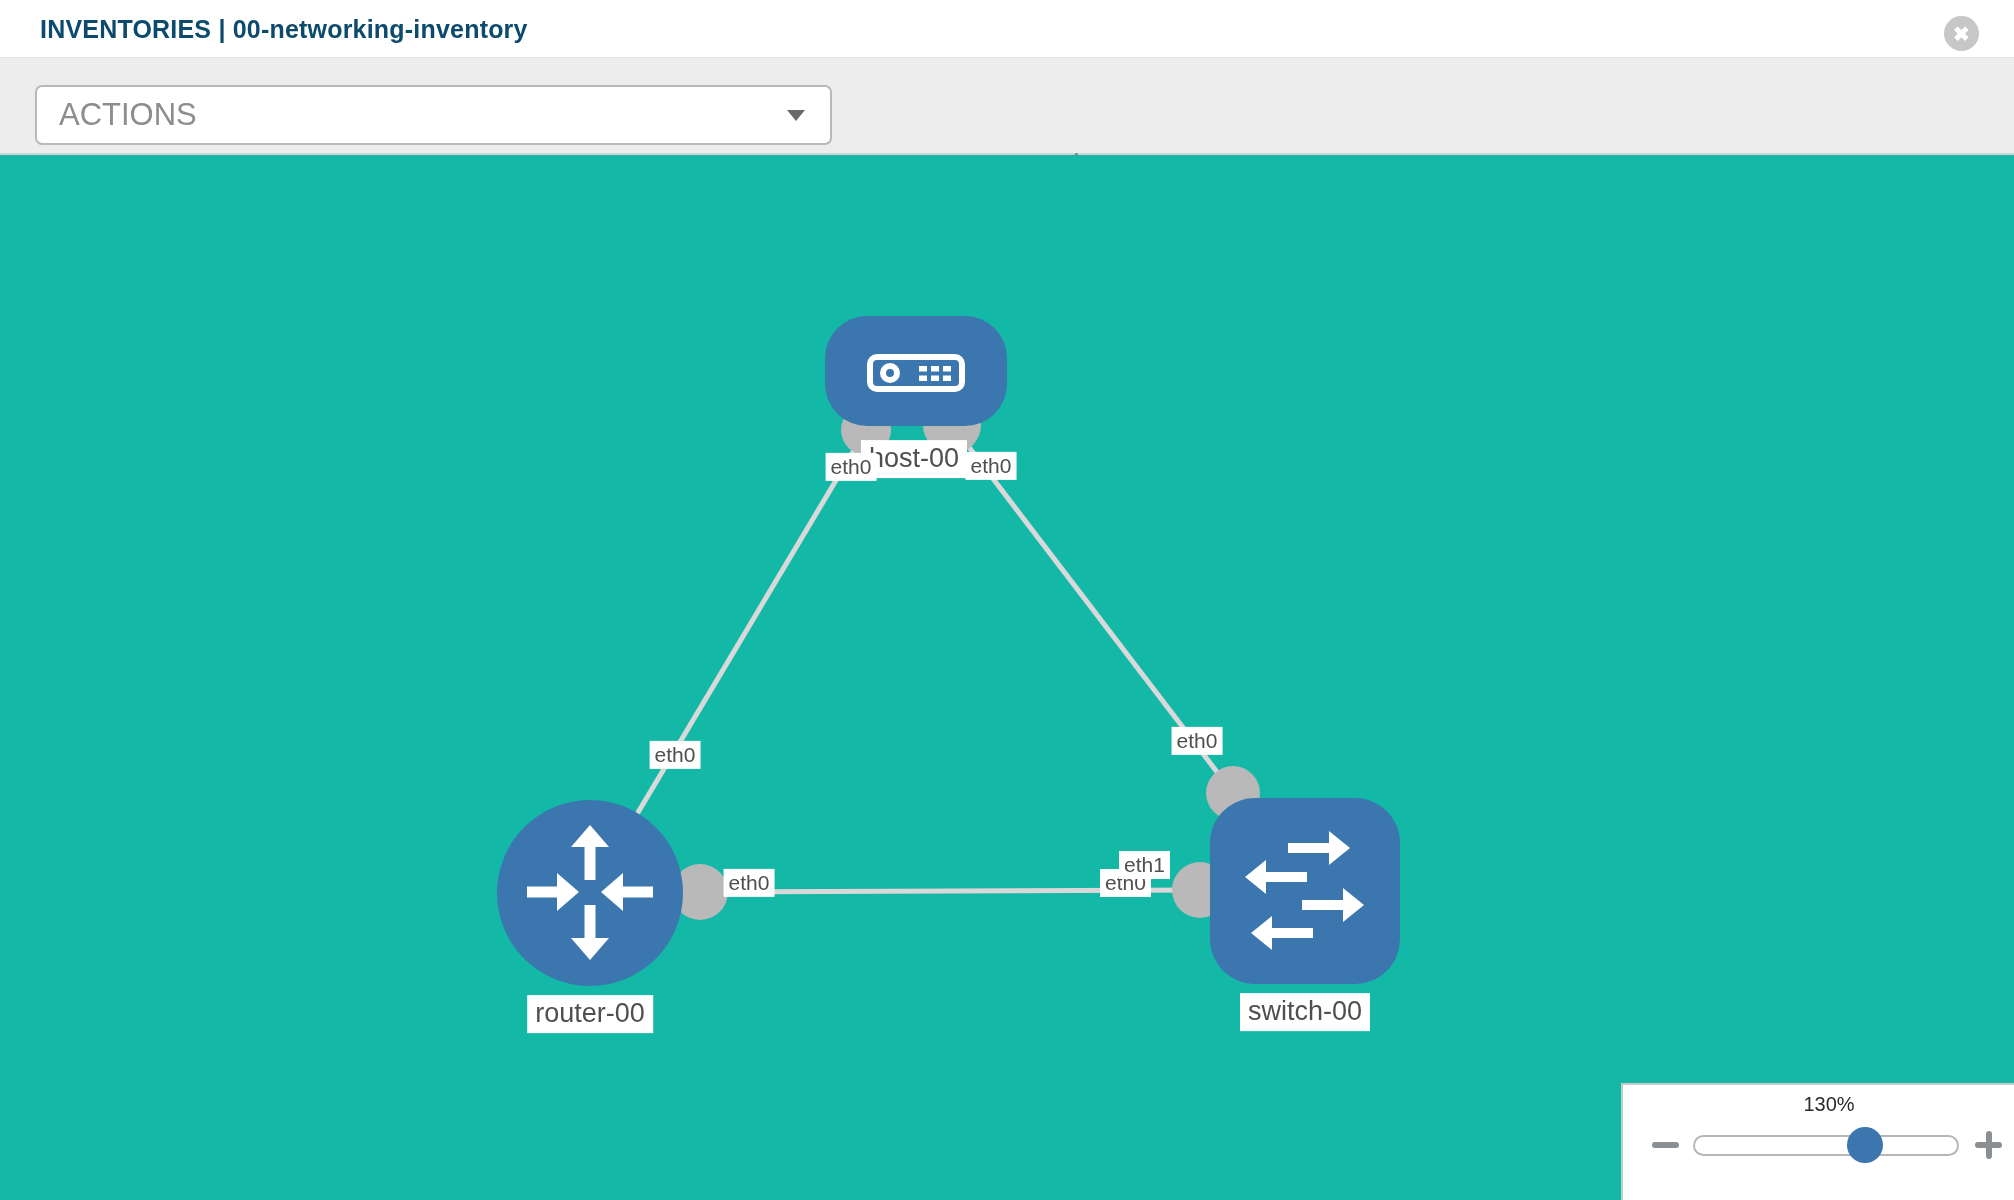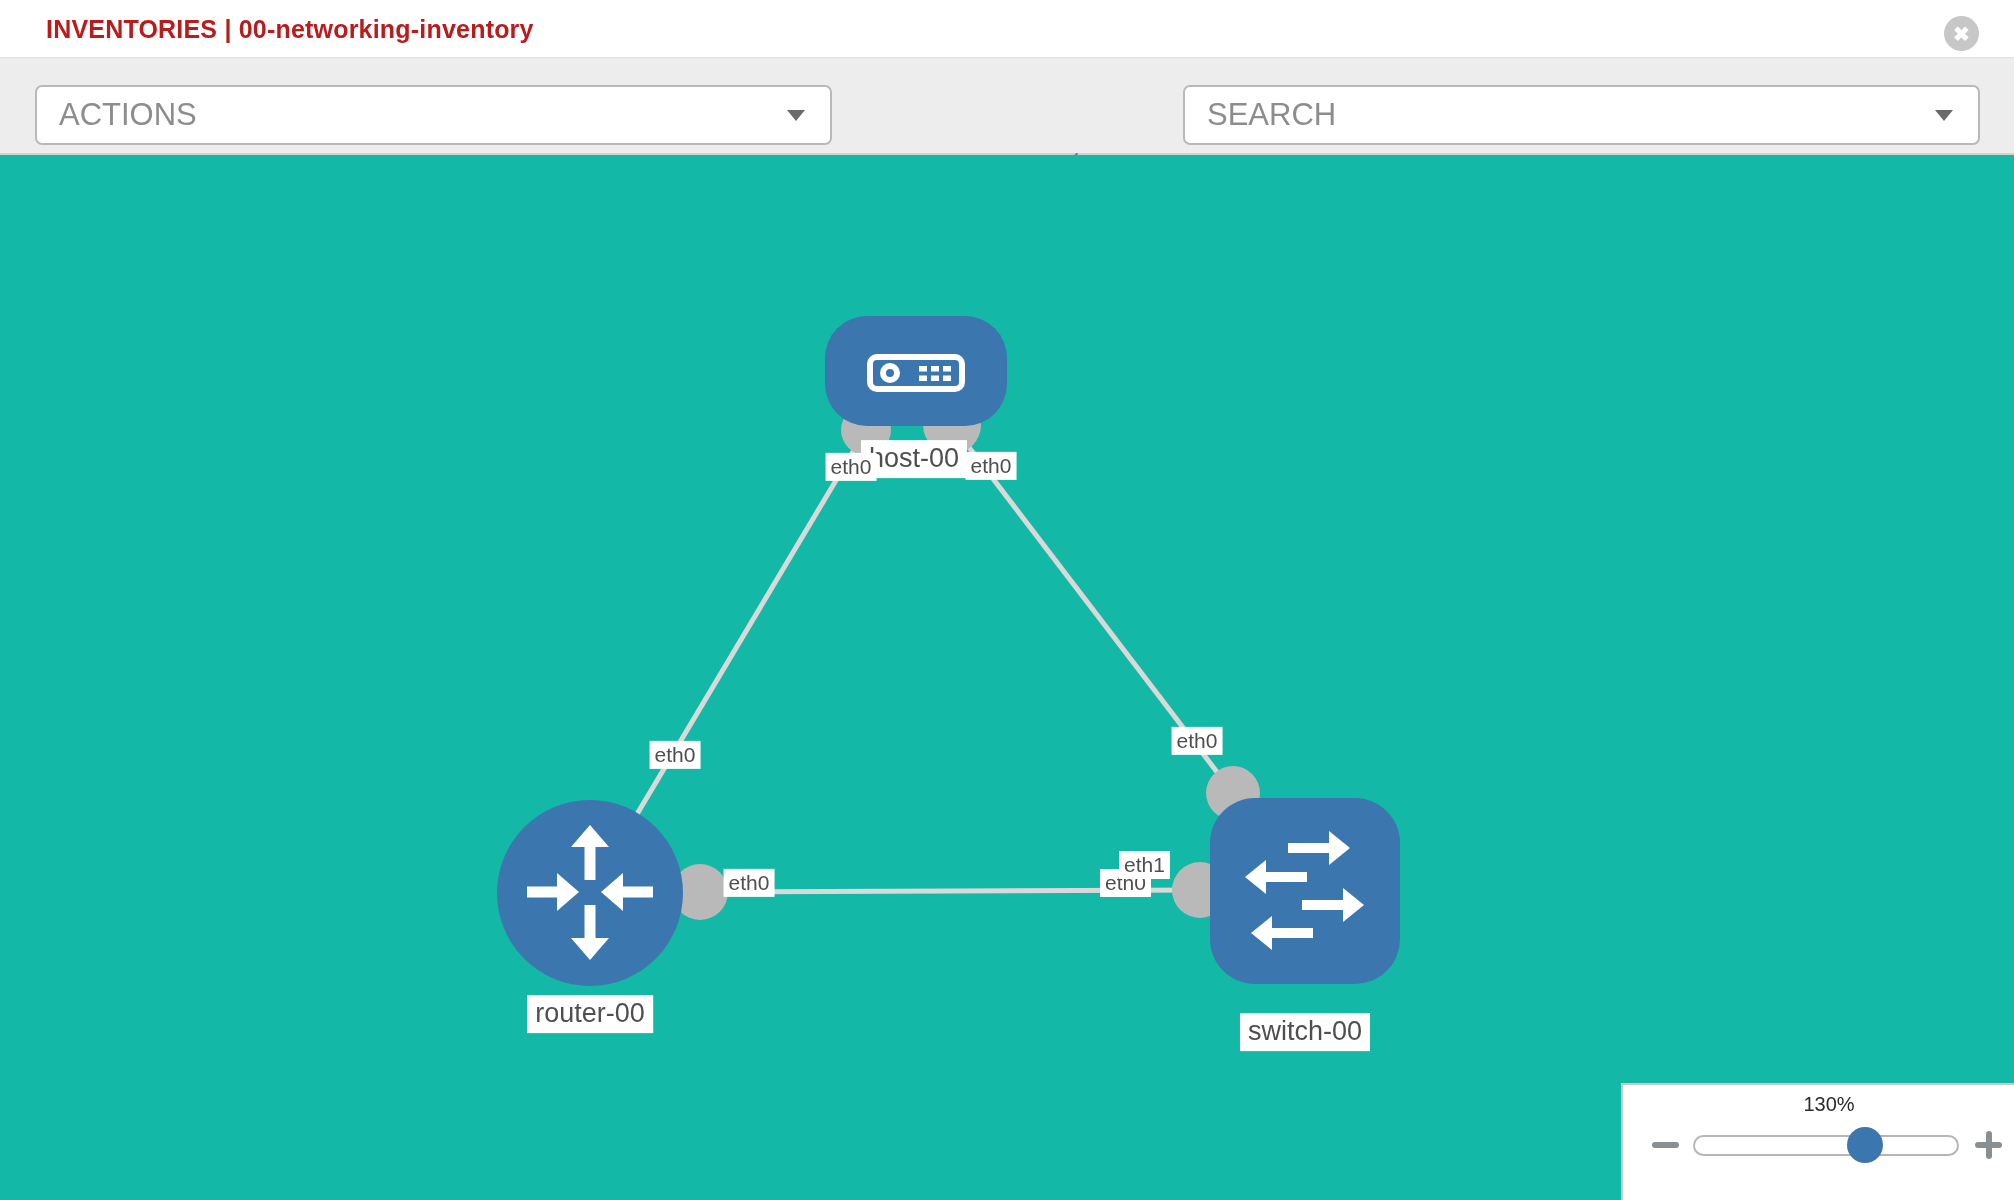--- a/index.html
+++ b/index.html
@@ -1,22 +1,22 @@
 <!DOCTYPE html>
 <html><head>
 <meta charset="utf-8">
 <style>
   * { margin:0; padding:0; box-sizing:border-box; }
   html,body { width:2014px; height:1200px; overflow:hidden;
     font-family:"Liberation Sans", sans-serif; background:#fff; }
 
   
   .header { position:relative; height:57px; background:#fff; }
-  .header-title { position:absolute; left:46px; top:50%; transform:translateY(-50%);
-    font-size:25px; font-weight:bold; color:#b91c1c; letter-spacing:.2px; }
+  .header-title { position:absolute; left:40px; top:50%; transform:translateY(-50%);
+    font-size:25px; font-weight:bold; color:#0c4a6e; letter-spacing:.2px; }
   .close-btn { position:absolute; right:35px; top:16px; width:35px; height:35px;
     border-radius:50%; background:#c7c7c7; cursor:pointer;
     display:flex; align-items:center; justify-content:center; }
   .close-x { color:#fff; font-size:20px; font-weight:bold; line-height:1; }
 
   
   .toolbar { position:relative; height:98px; background:#ededed;
     border-top:1px solid #e2e2e2; border-bottom:2px solid #d2d2d2; }
   .select-box { position:absolute; top:27px; height:60px; background:#fff;
     border:2px solid #b9b9b9; border-radius:7px; cursor:pointer;
@@ -86,24 +86,20 @@
 
   <svg class="tool-icon key-pos" viewBox="0 0 48 48">
     <g fill="none" stroke="#79828c">
       <circle cx="15" cy="15" r="8" stroke-width="6.5"></circle>
       <line x1="21" y1="21" x2="39" y2="39" stroke-width="7" stroke-linecap="round"></line>
       <line x1="30.5" y1="28.5" x2="26" y2="33" stroke-width="6" stroke-linecap="round"></line>
       <line x1="38" y1="36" x2="33.5" y2="40.5" stroke-width="6" stroke-linecap="round"></line>
     </g>
   </svg>
 
-  <div class="select-box search-box">
-    <span class="sel-label">SEARCH</span>
-    <span class="caret"></span>
-  </div>
 </div>
 
 <div class="canvas">
 
   <svg class="topo-svg" width="2014" height="1045" viewBox="0 0 2014 1045">
 
     <g stroke="#d9d9d9" stroke-width="5">
       <line x1="866" y1="275" x2="590" y2="738"></line>
       <line x1="952" y1="270" x2="1233" y2="638"></line>
       <line x1="700" y1="737" x2="1200" y2="735"></line>
@@ -158,21 +154,21 @@
         <line x1="1302" y1="750" x2="1345" y2="750" stroke-width="10"></line>
         <polygon points="1364,750 1343,733 1343,767" stroke="none"></polygon>
         <line x1="1313" y1="778" x2="1270" y2="778" stroke-width="10"></line>
         <polygon points="1251,778 1272,761 1272,795" stroke="none"></polygon>
       </g>
     </g>
   </svg>
 
   <div class="chip node-chip" style="left:914px; top:304px;">host-00</div>
   <div class="chip node-chip" style="left:590px; top:859px;">router-00</div>
-  <div class="chip node-chip" style="left:1305px; top:857px;margin-top:20px;">switch-00</div>
+  <div class="chip node-chip" style="left:1305px; top:857px;">switch-00</div>
 
   <div class="chip if-chip" style="left:851px; top:312px;">eth0</div>
   <div class="chip if-chip" style="left:675px; top:600px;">eth0</div>
   <div class="chip if-chip" style="left:991px; top:311px;">eth0</div>
   <div class="chip if-chip" style="left:1197px; top:586px;">eth0</div>
   <div class="chip if-chip" style="left:749px; top:728px;">eth0</div>
   <div class="chip if-chip-abs" style="left:1100px; top:714px; z-index:3;">eth0</div>
   <div class="chip if-chip-abs" style="left:1119px; top:696px; z-index:4;">eth1</div>
 
   <div class="zoom-panel">

